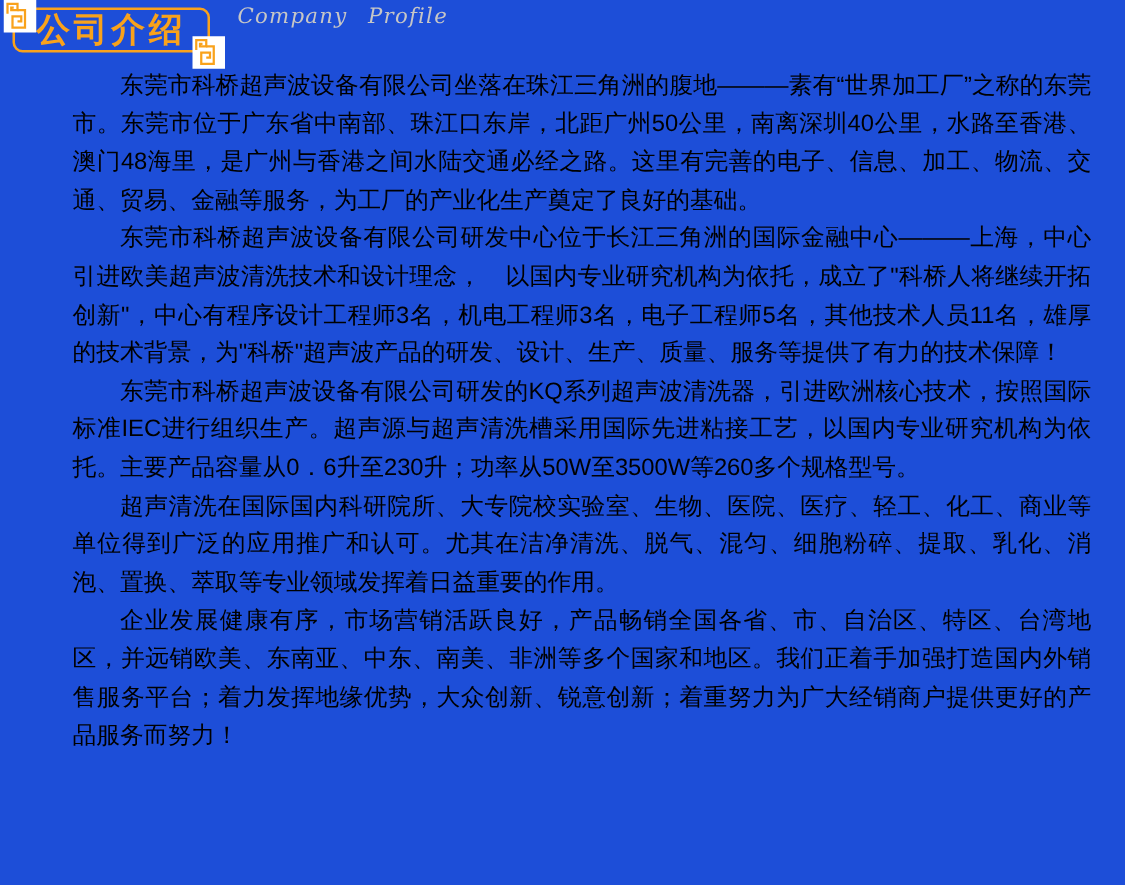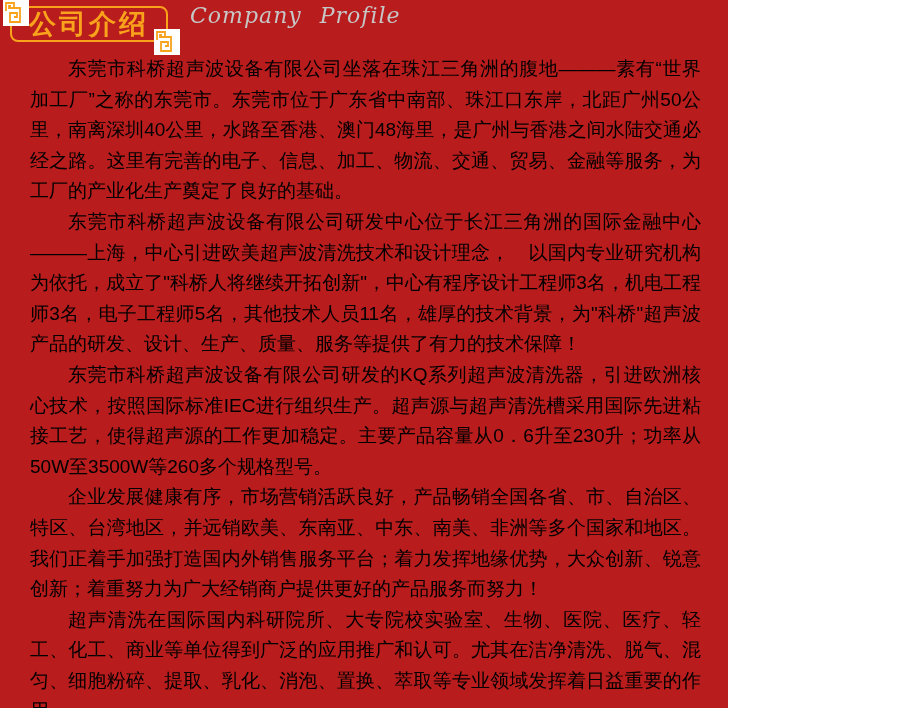--- a/index.html
+++ b/index.html
@@ -2,23 +2,23 @@
 <html lang="zh"><head>
 <meta charset="utf-8">
 <style>
   html, body {
     margin: 0;
     padding: 0;
     background: #ffffff;
   }
   .page {
     position: relative;
-    width: 728px;
+    width: 900px;
     height: 708px;
-    background: #b91c1c;
+    background: #1d4ed8;
     overflow: hidden;
     font-family: "Liberation Sans", sans-serif;
   }
   
   .header {
     position: relative;
     height: 52px;
   }
   .title-frame {
     position: absolute;
@@ -48,34 +48,35 @@
     line-height: 0;
   }
   .ornament.tl { left: -9px;  top: -8px; }
   .ornament.br { right: -14px; bottom: -15px; }
   .subtitle {
     position: absolute;
     left: 190px;
     top: 3px;
     font-family: "DejaVu Serif", "Liberation Serif", serif;
     font-style: italic;
-    font-size: 22px;
+    font-size: 17px;
     color: #C6C6C6;
     letter-spacing: 1px;
     word-spacing: 10px;
     white-space: nowrap;
   }
   
   .content {
     padding: 2px 27px 0 30px;
     color: #000000;
     font-size: 19px;
     line-height: 30.6px;
     text-align: justify;
     text-justify: inter-character;
+    margin-left: 28px;
   }
   .content p {
     margin: 0;
     text-indent: 2em;
   }
 </style>
 </head>
 <body>
 
 <div class="page">
@@ -95,18 +96,18 @@
         </svg>
       </span>
       <span class="title-text">公司介绍</span>
     </div>
     <span class="subtitle">Company Profile</span>
   </header>
 
   <main class="content">
     <p>东莞市科桥超声波设备有限公司坐落在珠江三角洲的腹地———素有“世界加工厂”之称的东莞市。东莞市位于广东省中南部、珠江口东岸，北距广州50公里，南离深圳40公里，水路至香港、澳门48海里，是广州与香港之间水陆交通必经之路。这里有完善的电子、信息、加工、物流、交通、贸易、金融等服务，为工厂的产业化生产奠定了良好的基础。</p>
     <p>东莞市科桥超声波设备有限公司研发中心位于长江三角洲的国际金融中心———上海，中心引进欧美超声波清洗技术和设计理念，　以国内专业研究机构为依托，成立了"科桥人将继续开拓创新"，中心有程序设计工程师3名，机电工程师3名，电子工程师5名，其他技术人员11名，雄厚的技术背景，为"科桥"超声波产品的研发、设计、生产、质量、服务等提供了有力的技术保障！</p>
-    <p>东莞市科桥超声波设备有限公司研发的KQ系列超声波清洗器，引进欧洲核心技术，按照国际标准IEC进行组织生产。超声源与超声清洗槽采用国际先进粘接工艺，使得超声源的工作更加稳定。主要产品容量从0．6升至230升；功率从50W至3500W等260多个规格型号。</p>
+    <p>东莞市科桥超声波设备有限公司研发的KQ系列超声波清洗器，引进欧洲核心技术，按照国际标准IEC进行组织生产。超声源与超声清洗槽采用国际先进粘接工艺，以国内专业研究机构为依托。主要产品容量从0．6升至230升；功率从50W至3500W等260多个规格型号。</p>
+    <p>超声清洗在国际国内科研院所、大专院校实验室、生物、医院、医疗、轻工、化工、商业等单位得到广泛的应用推广和认可。尤其在洁净清洗、脱气、混匀、细胞粉碎、提取、乳化、消泡、置换、萃取等专业领域发挥着日益重要的作用。</p>
     <p>企业发展健康有序，市场营销活跃良好，产品畅销全国各省、市、自治区、特区、台湾地区，并远销欧美、东南亚、中东、南美、非洲等多个国家和地区。我们正着手加强打造国内外销售服务平台；着力发挥地缘优势，大众创新、锐意创新；着重努力为广大经销商户提供更好的产品服务而努力！</p>
-    <p>超声清洗在国际国内科研院所、大专院校实验室、生物、医院、医疗、轻工、化工、商业等单位得到广泛的应用推广和认可。尤其在洁净清洗、脱气、混匀、细胞粉碎、提取、乳化、消泡、置换、萃取等专业领域发挥着日益重要的作用。</p>
   </main>
 
 </div>
 
 </body></html>

